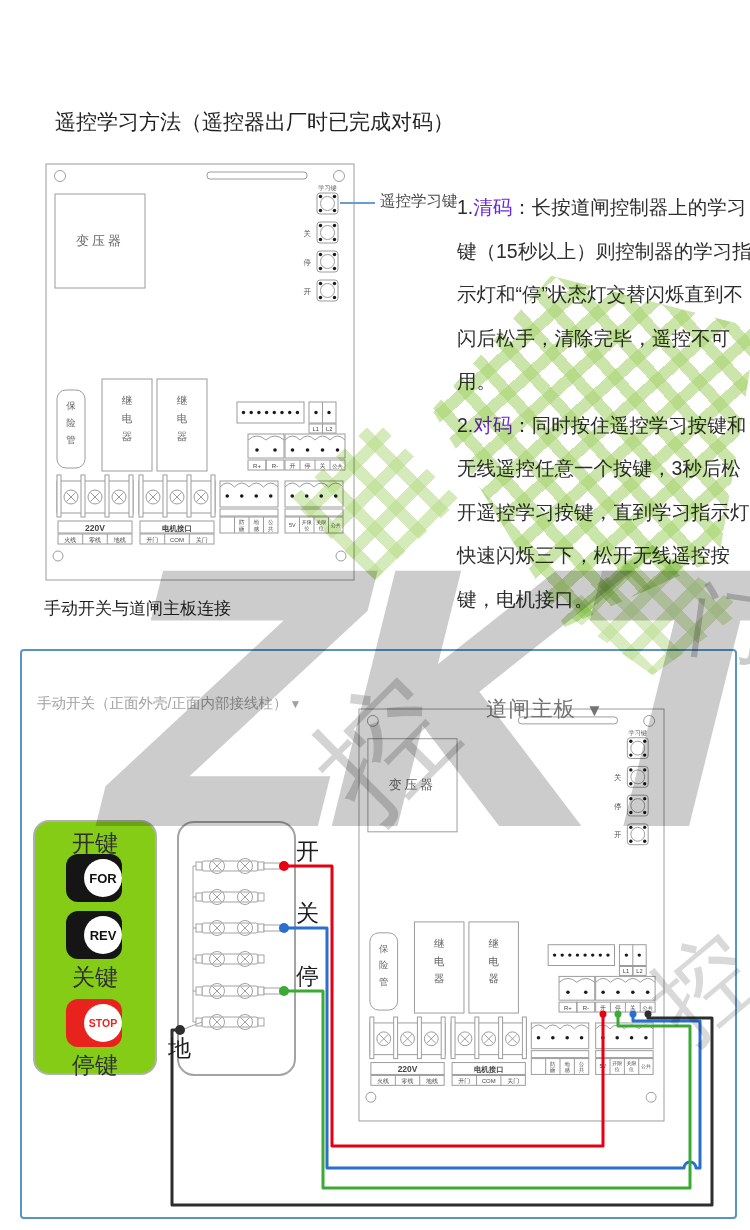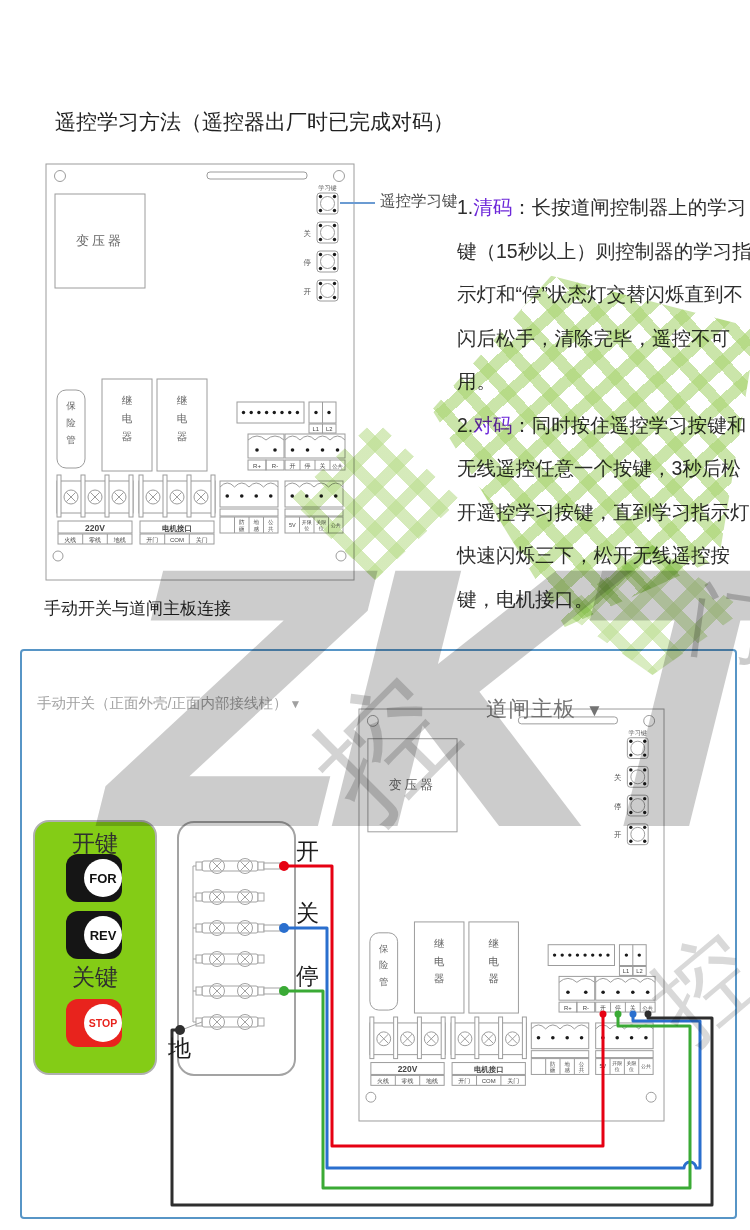--- a/index.html
+++ b/index.html
@@ -328,20 +328,21 @@
     <div class="key black" style="top:32px">
       <div class="disc">FOR</div>
     </div>
     <div class="key black" style="top:89px">
       <div class="disc">REV</div>
     </div>
     <div class="plabel" style="top:140px">关键</div>
     <div class="key red" style="top:177px">
       <div class="disc">STOP</div>
     </div>
+    <div class="plabel" style="top:228px">停键</div>
   </div>
 
   <svg class="bsvg board2" viewBox="0 0 310 418">
     <use href="#board-sym" width="310" height="418"></use>
   </svg>
 
   <svg class="ovl" viewBox="0 640 750 590">
     <g>
       <rect class="tb" x="178" y="822" width="117" height="253" rx="16" stroke-width="2" fill="#fff"></rect>
       <line class="tb" x1="193" y1="866" x2="193" y2="1022"></line>

